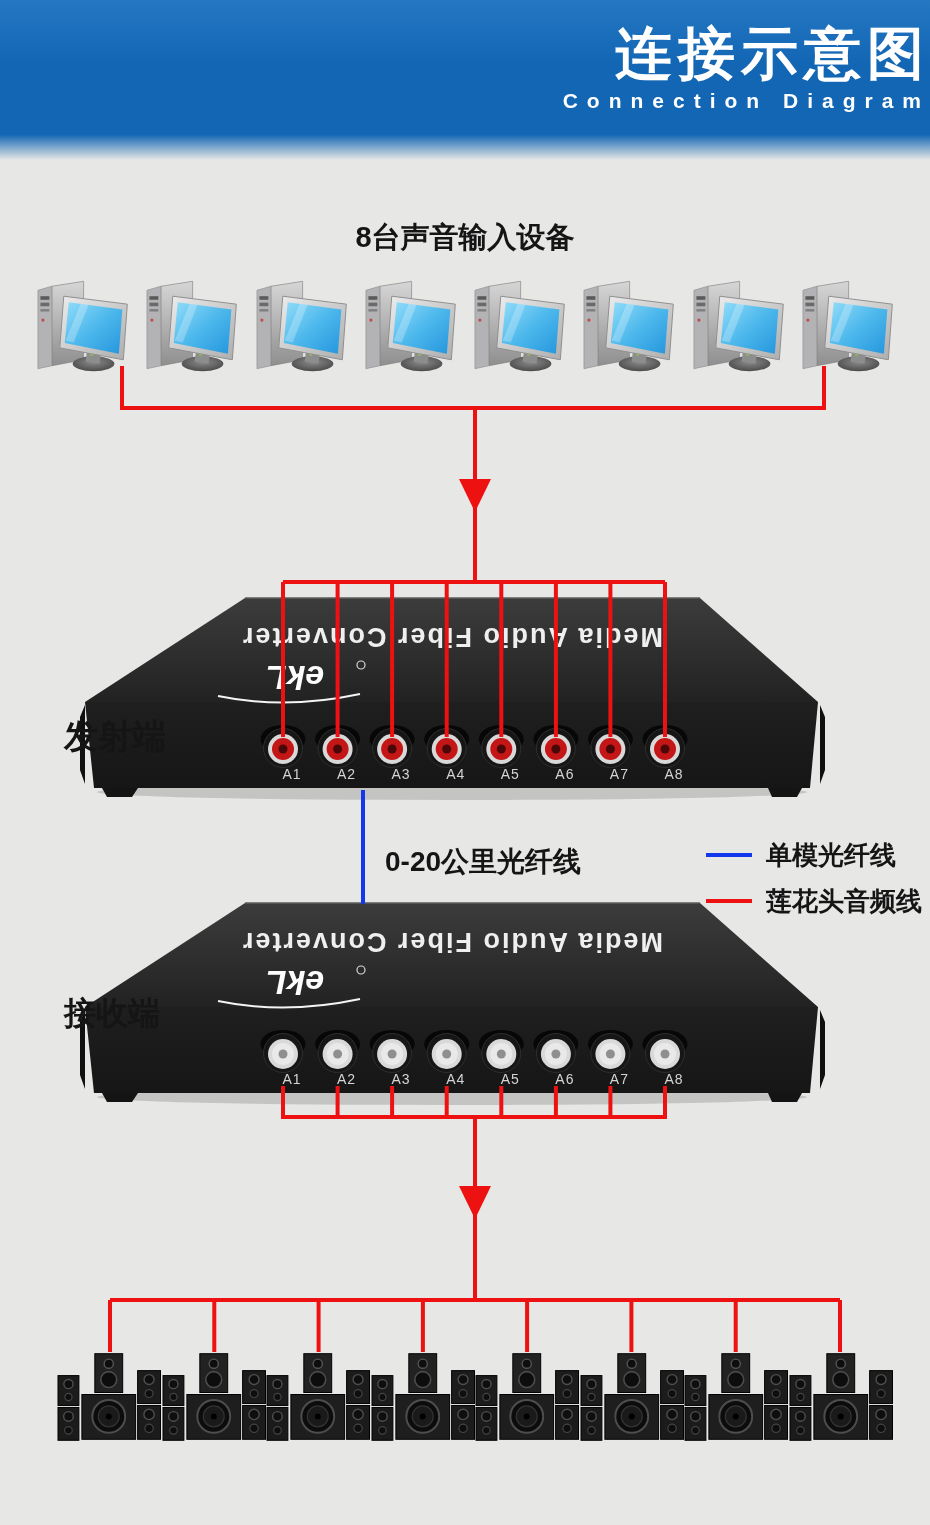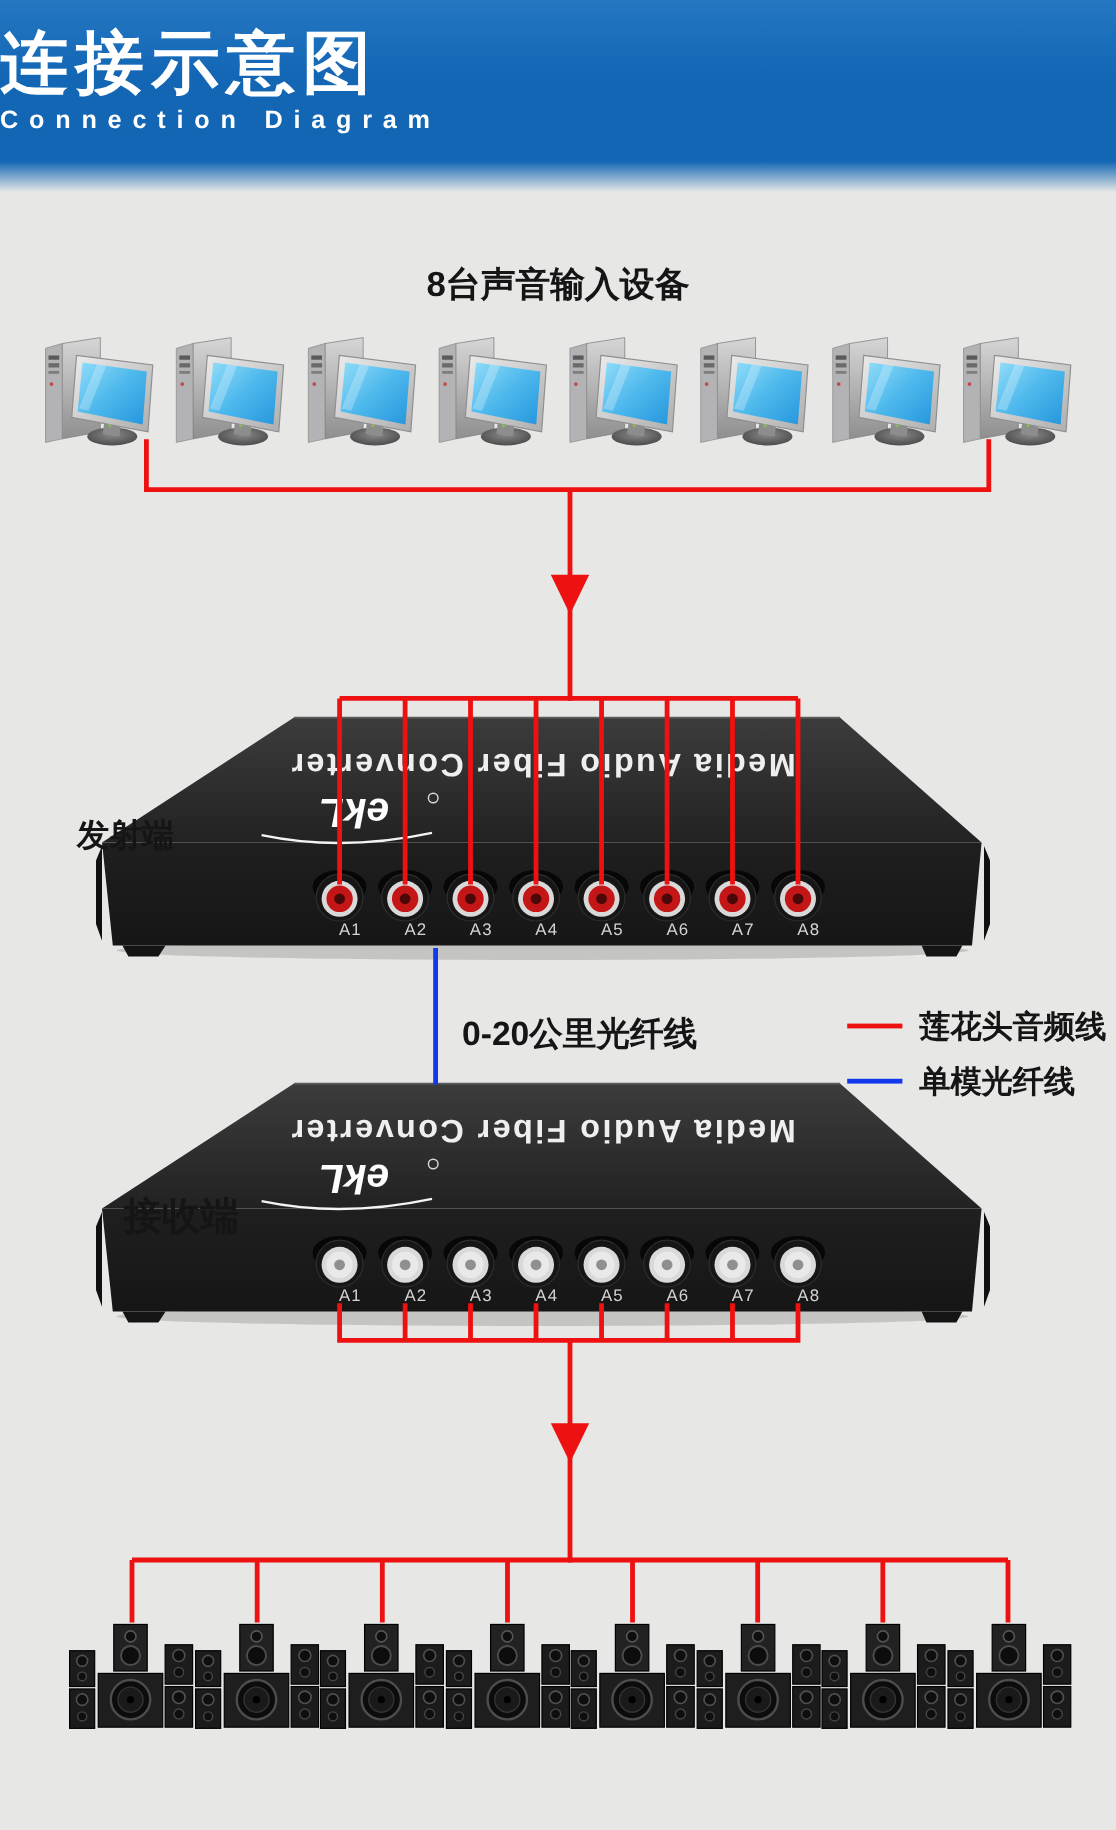--- a/index.html
+++ b/index.html
@@ -1,30 +1,30 @@
 <!DOCTYPE html>
 <html style="--wire-audio: #ee1111; --wire-fiber: #1238ee; --header-bg: #1266b4; --port-tx: #c41616; --port-rx: #e9e9e9;"><head>
 <meta charset="utf-8">
 <style>
   html,body{margin:0;padding:0;background:#e7e7e6;}
   *{box-sizing:border-box;}
   .page{position:relative;width:930px;height:1525px;background:#e7e7e6;overflow:hidden;
         font-family:"Liberation Sans","DejaVu Sans",sans-serif;}
   
-  .header{position:absolute;left:0;top:0;width:930px;height:160px;text-align:left;
+  .header{position:absolute;left:0;top:0;width:930px;height:160px;text-align:right;
           background:linear-gradient(to bottom,#2577c2 0%,var(--header-bg,#1266b4) 40%,var(--header-bg,#1266b4) 84%,rgba(18,102,180,0) 100%);}
   .header h1{margin:0;padding-top:22px;font-size:57px;line-height:1.1;color:#fff;font-weight:bold;letter-spacing:6px;}
   .header .sub{margin-top:4px;font-size:21px;color:#fff;letter-spacing:9px;font-weight:bold;}
   
   .lbl{position:absolute;color:#151515;font-weight:bold;white-space:nowrap;}
   .lbl.center{left:0;width:930px;text-align:center;}
   .lbl-input{top:218px;font-size:29px;}
   .lbl-output{top:1468px;font-size:29px;}
-  .lbl-tx{left:64px;top:678px;font-size:27px;}
-  .lbl-rx{left:64px;top:992px;font-size:32px;margin-left:39px;}
+  .lbl-tx{left:64px;top:714px;font-size:34px;}
+  .lbl-rx{left:64px;top:992px;font-size:32px;}
   .lbl-fiber{left:385px;top:843px;font-size:28px;}
   
   .legend{position:absolute;left:706px;top:838px;}
   .legend-row{display:flex;align-items:center;height:34px;margin-bottom:12px;}
   .swatch{display:inline-block;width:46px;height:4px;margin-right:14px;}
   .swatch.audio{background:var(--wire-audio,#ee1111);}
   .swatch.fiber{background:var(--wire-fiber,#1238ee);}
   .legend-row span.txt{font-size:26px;font-weight:bold;color:#151515;}
   
   .computer-row{position:absolute;left:28px;top:276px;width:874px;height:100px;display:flex;justify-content:space-between;}
@@ -257,26 +257,26 @@
         <text class="portlab" x="594" y="187">A8</text>
       </g>
   </svg>
 
   <div class="lbl lbl-tx">发射端</div>
   <div class="lbl lbl-rx">接收端</div>
   <div class="lbl lbl-fiber">0-20公里光纤线</div>
 
   <div class="legend">
     <div class="legend-row">
+      <span class="swatch fiber"></span>
+      <span class="txt">单模光纤线</span>
+    </div>
+    <div class="legend-row">
       <span class="swatch audio"></span>
       <span class="txt">莲花头音频线</span>
-    </div>
-    <div class="legend-row">
-      <span class="swatch fiber"></span>
-      <span class="txt">单模光纤线</span>
     </div>
   </div>
 
   <div class="speaker-row">
     <svg viewBox="0 0 105 95">
         <use href="#speaker-sym"></use>
       </svg>
     <svg viewBox="0 0 105 95">
         <use href="#speaker-sym"></use>
       </svg>

